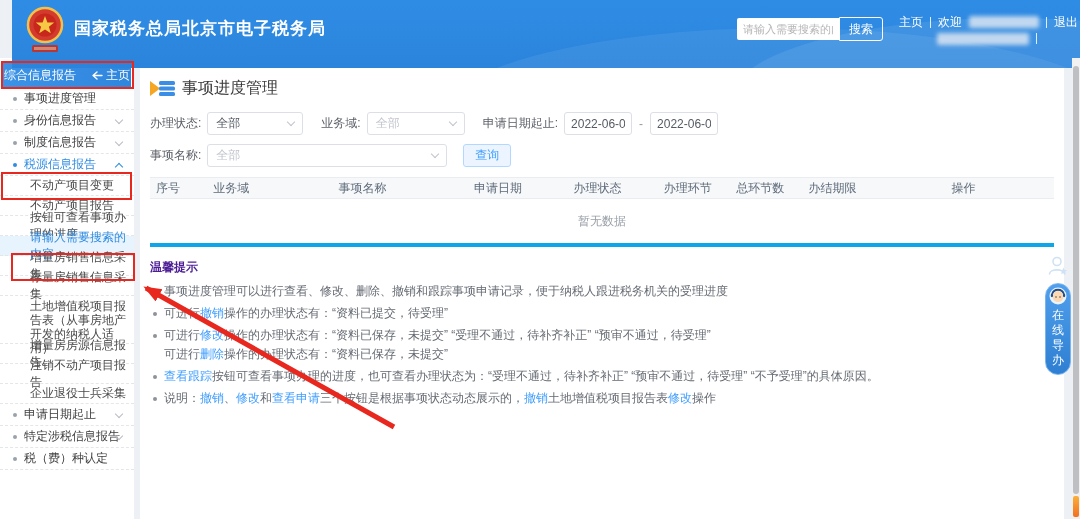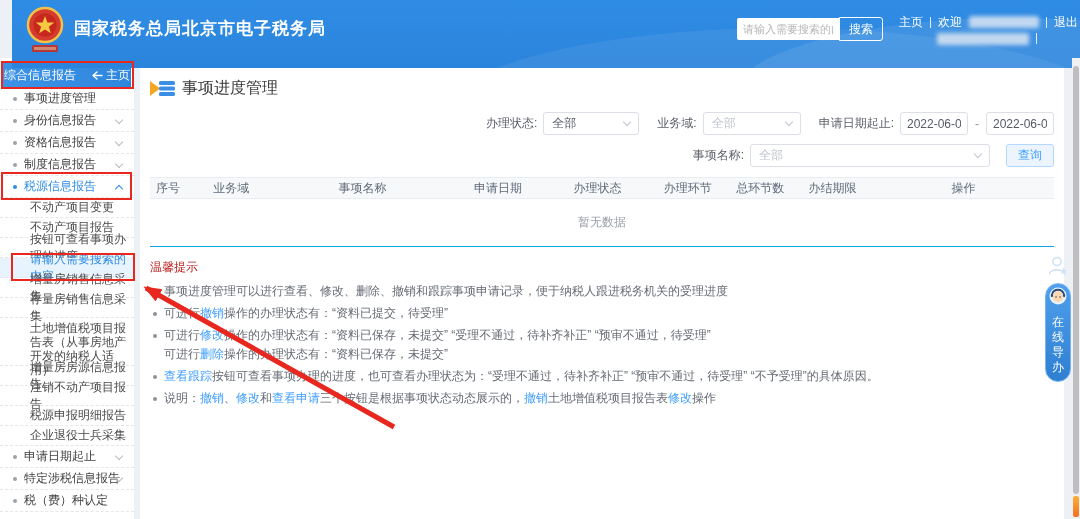--- a/index.html
+++ b/index.html
@@ -77,21 +77,21 @@
   }
   .chev.up { transform:rotate(-135deg); top:10px; border-color:#2f8ce3; }
   
   .panel {
     position:absolute; left:140px; top:58px; width:924px; bottom:0;
     background:#fff; padding:0 10px; z-index:3;
   }
   .page-title-row { display:flex; align-items:center; gap:6px; margin-top:20px; }
   .page-title { font-size:16px; color:#3a3a3a; }
   .filters { margin-top:13px; }
-  .f-row { display:flex; align-items:center; margin-bottom:9px;justify-content:flex-end; }
+  .f-row { display:flex; align-items:center; margin-bottom:9px; }
   .f-label { color:#5a5e66; margin-right:6px; }
   .sel {
     height:23px; border:1px solid #dcdfe6; border-radius:3px; background:#fff;
     display:flex; align-items:center; justify-content:space-between;
     padding:0 8px; color:#555b63; cursor:pointer;
   }
   .sel .sv { font-size:12px; }
   .sel.dim .sv { color:#c0c4cc; }
   .sel .s-chev { width:6px; height:6px; border-right:1.3px solid #c0c4cc; border-bottom:1.3px solid #c0c4cc; transform:rotate(45deg); margin-top:-3px; }
   .sel1 { width:96px; margin-right:18px; }
@@ -106,25 +106,25 @@
     width:48px; height:23px; background:#ecf5ff; border:1px solid #b3d8ff;
     color:#409eff; border-radius:3px; font-size:12px; cursor:pointer;
   }
   
   .tbl { margin-top:10px; border-top:1px solid #e9edf2; }
   .thead { display:flex; background:#f6f8fa; border-bottom:1px solid #e9edf2; height:21px; align-items:center; }
   .th { text-align:center; color:#5f6b7a; font-size:12px; }
   .c0{width:4%}.c1{width:10%}.c2{width:19%}.c3{width:11%}.c4{width:11%}.c5{width:9%}.c6{width:7%}.c7{width:9%}.c8{width:20%}
   .tbody-empty {
     height:48px; display:flex; align-items:center; justify-content:center;
-    color:#9aa0a8; border-bottom:1px solid #0ea5e9;
+    color:#9aa0a8; border-bottom:4px solid #0ea5e9;
   }
   
   .tips { margin-top:12px; }
-  .tips-title { color:#b91c1c; font-weight:normal; font-size:12px; }
+  .tips-title { color:#4c1d95; font-weight:bold; font-size:12px; }
   .tips-list { list-style:none; margin-top:9px; }
   .tip-row { position:relative; padding-left:14px; color:#666b73; line-height:13px; margin-bottom:9px; }
   .tip-row.bulleted::before {
     content:""; position:absolute; left:3px; top:5px;
     width:4px; height:4px; border-radius:50%; background:#8d939b;
   }
   .tip-row .blue { color:#409eff; cursor:pointer; }
   .tip-row.tight { margin-top:-3px; }
   
   .scroll-track { position:absolute; right:0; top:58px; width:8px; bottom:0; background:#f1f1f1; z-index:7; }
@@ -134,21 +134,21 @@
   
   .float-widget { position:absolute; right:8px; top:255px; width:28px; z-index:8; text-align:center; }
   .person-star { margin-bottom:3px; }
   .guide-pill {
     width:26px; margin:0 auto; padding:3px 0 6px;
     background:linear-gradient(180deg,#4f9fec,#2e7fd2);
     border:1px solid #7ab4ef; border-radius:13px;
     display:flex; flex-direction:column; align-items:center; cursor:pointer;
   }
   .guide-text {
-    margin-top:10px; color:#fff; font-size:12px; width:13px;
+    margin-top:3px; color:#fff; font-size:12px; width:13px;
     word-break:break-all; line-height:15px;
   }
   
   .anno { position:absolute; border:2px solid #e8271f; z-index:20; pointer-events:none; }
   .anno-box1 { left:1px; top:61px; width:133px; height:28px; }
   .anno-box2 { left:1px; top:172px; width:131px; height:28px; }
   .anno-box3 { left:11px; top:253px; width:124px; height:28px; }
   .anno-arrow { position:absolute; left:0; top:0; width:1080px; height:519px; z-index:19; pointer-events:none; }
 </style>
 </head>
@@ -205,25 +205,20 @@
       <span class="dot"></span>
       <span>事项进度管理</span>
     </li>
     <li class="m-item top">
       <span class="dot"></span>
       <span>身份信息报告</span>
       <span class="chev"></span>
     </li>
     <li class="m-item top">
       <span class="dot"></span>
-      <span>资格信息报告</span>
-      <span class="chev"></span>
-    </li>
-    <li class="m-item top">
-      <span class="dot"></span>
       <span>制度信息报告</span>
       <span class="chev"></span>
     </li>
     <li class="m-item top blue-item">
       <span class="dot"></span>
       <span>税源信息报告</span>
       <span class="chev up"></span>
     </li>
     <li class="m-item sub">
       <span>不动产项目变更</span>
@@ -244,23 +239,20 @@
       <span>存量房销售信息采集</span>
     </li>
     <li class="m-item sub multi">
       <span>土地增值税项目报告表（从事房地产开发的纳税人适用）</span>
     </li>
     <li class="m-item sub">
       <span>增量房房源信息报告</span>
     </li>
     <li class="m-item sub">
       <span>注销不动产项目报告</span>
-    </li>
-    <li class="m-item sub">
-      <span>税源申报明细报告</span>
     </li>
     <li class="m-item sub">
       <span>企业退役士兵采集</span>
     </li>
     <li class="m-item top">
       <span class="dot"></span>
       <span>申请日期起止</span>
       <span class="chev"></span>
     </li>
     <li class="m-item top">

